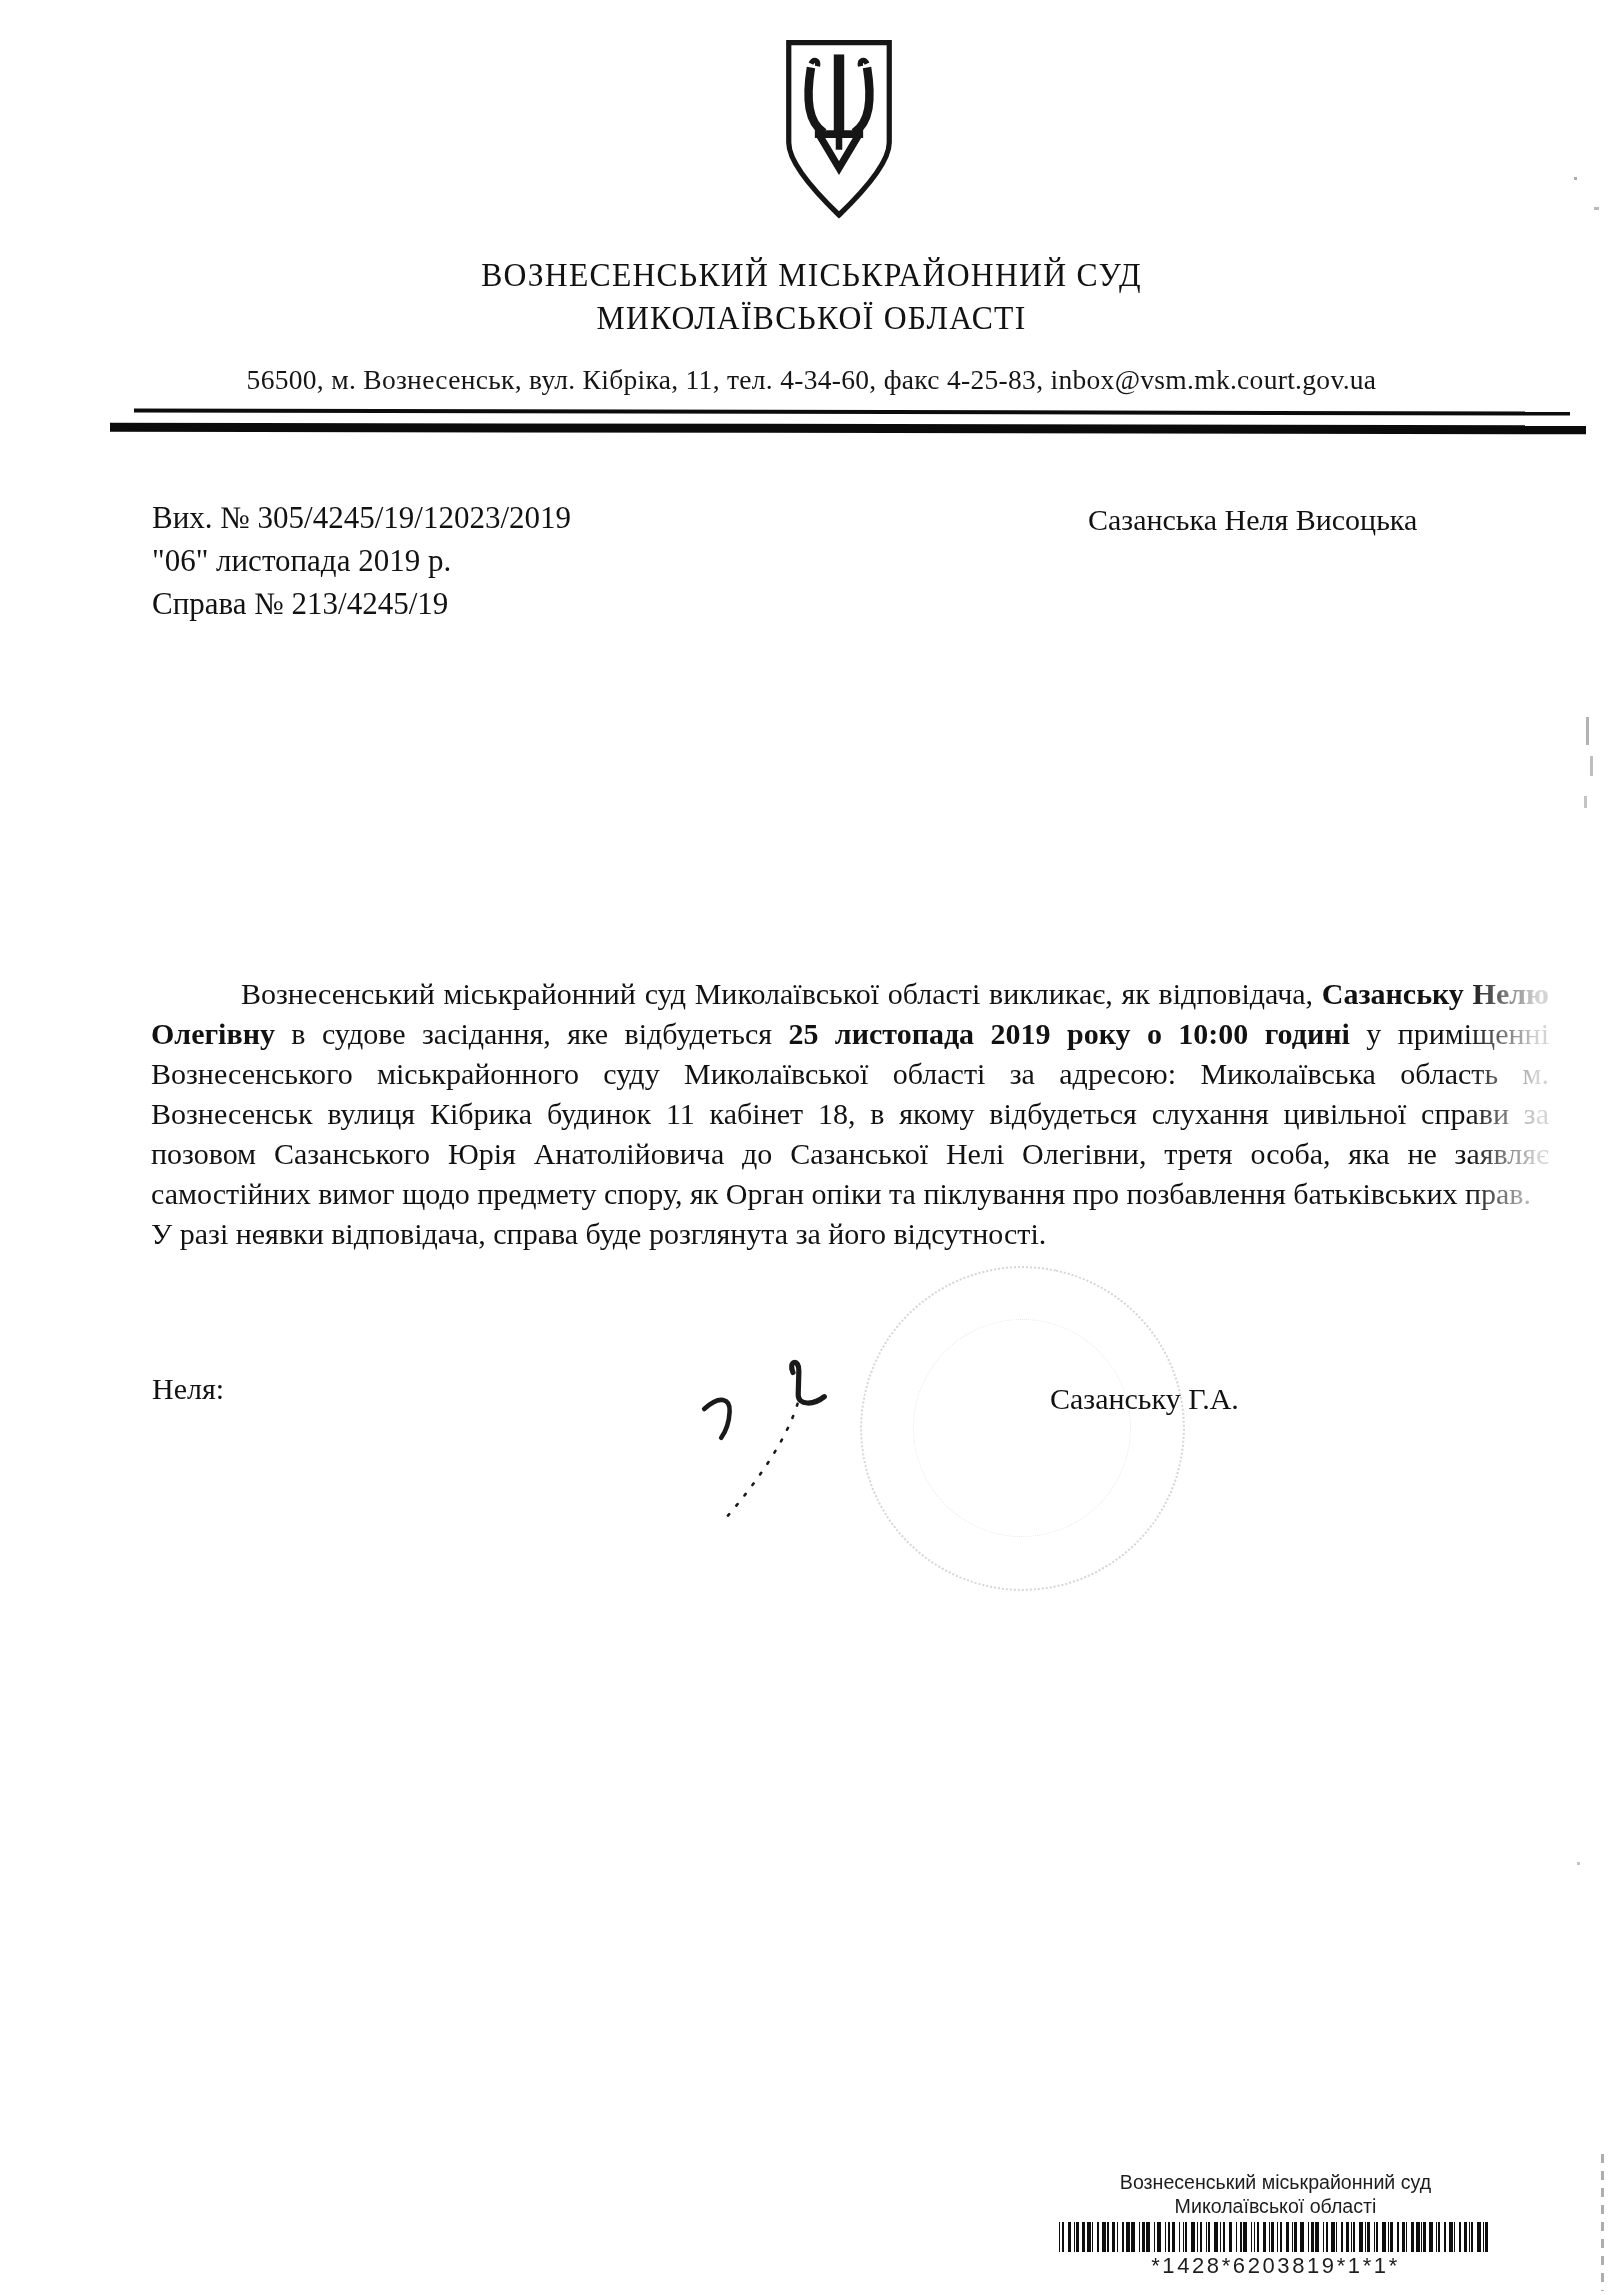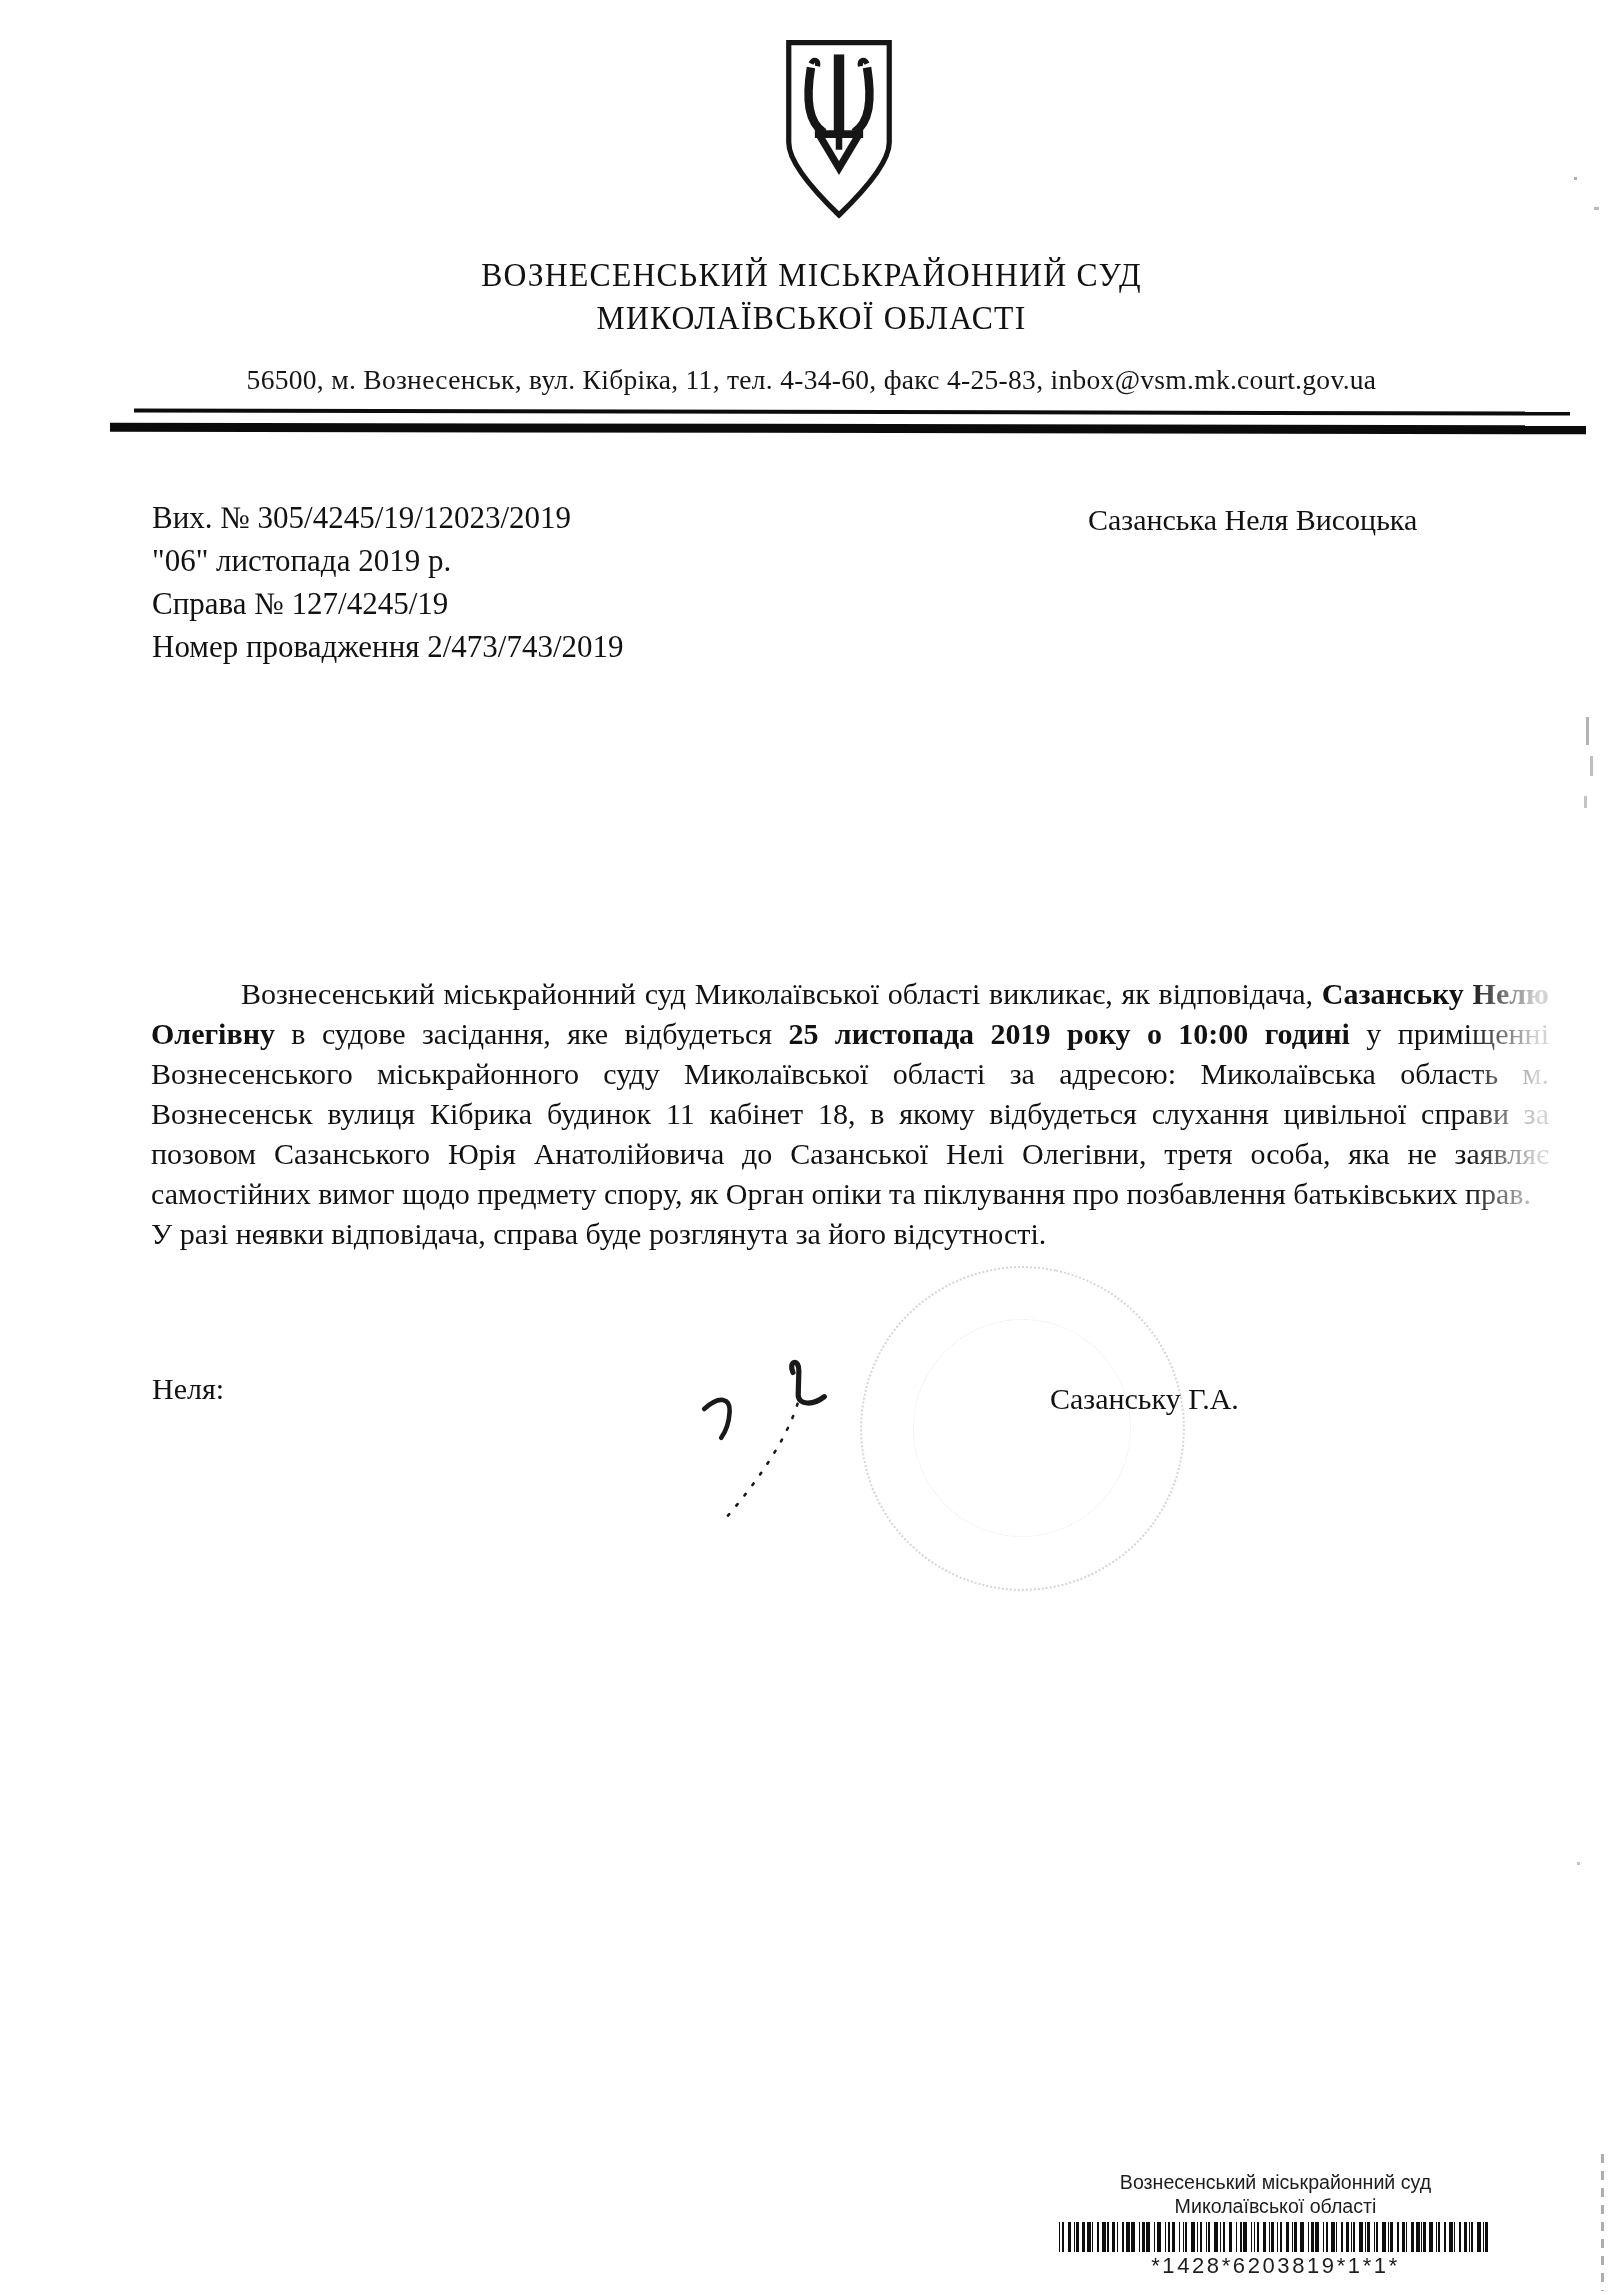--- a/index.html
+++ b/index.html
@@ -80,22 +80,21 @@
 
   <div class="court-title l1">ВОЗНЕСЕНСЬКИЙ МІСЬКРАЙОННИЙ СУД</div>
   <div class="court-title l2">МИКОЛАЇВСЬКОЇ ОБЛАСТІ</div>
   <div class="address-line">56500, м. Вознесенськ, вул. Кібріка, 11, тел. 4-34-60, факс 4-25-83, inbox@vsm.mk.court.gov.ua</div>
   <div class="rule1"></div>
   <div class="rule2"></div>
 
   <div class="ref-block">
     <div>Вих. № 305/4245/19/12023/2019</div>
     <div>"06" листопада 2019 р.</div>
-    <div>Справа № 127/4245/19</div>
-    <div>Номер провадження 2/473/743/2019</div>
+    <div>Справа № 213/4245/19</div>
   </div>
   <div class="addressee">Сазанська Неля Висоцька</div>
 
 
   <div class="body-text">
     <p class="par"><span>Вознесенський міськрайонний суд Миколаївської області викликає, як відповідача, </span><span style="font-weight: 700;">Сазанську Нелю Олегівну</span><span> в судове засідання, яке відбудеться </span><span style="font-weight: 700;">25 листопада 2019 року о 10:00 годині</span><span> у приміщенні Вознесенського міськрайонного суду Миколаївської області за адресою: Миколаївська область м. Вознесенськ вулиця Кібрика будинок 11 кабінет 18, в якому відбудеться слухання цивільної справи за позовом Сазанського Юрія Анатолійовича до Сазанської Нелі Олегівни, третя особа, яка не заявляє самостійних вимог щодо предмету спору, як Орган опіки та піклування про позбавлення батьківських прав.</span></p>
     <p>У разі неявки відповідача, справа буде розглянута за його відсутності.</p>
   </div>
   <div class="scan-fade"></div>
 

